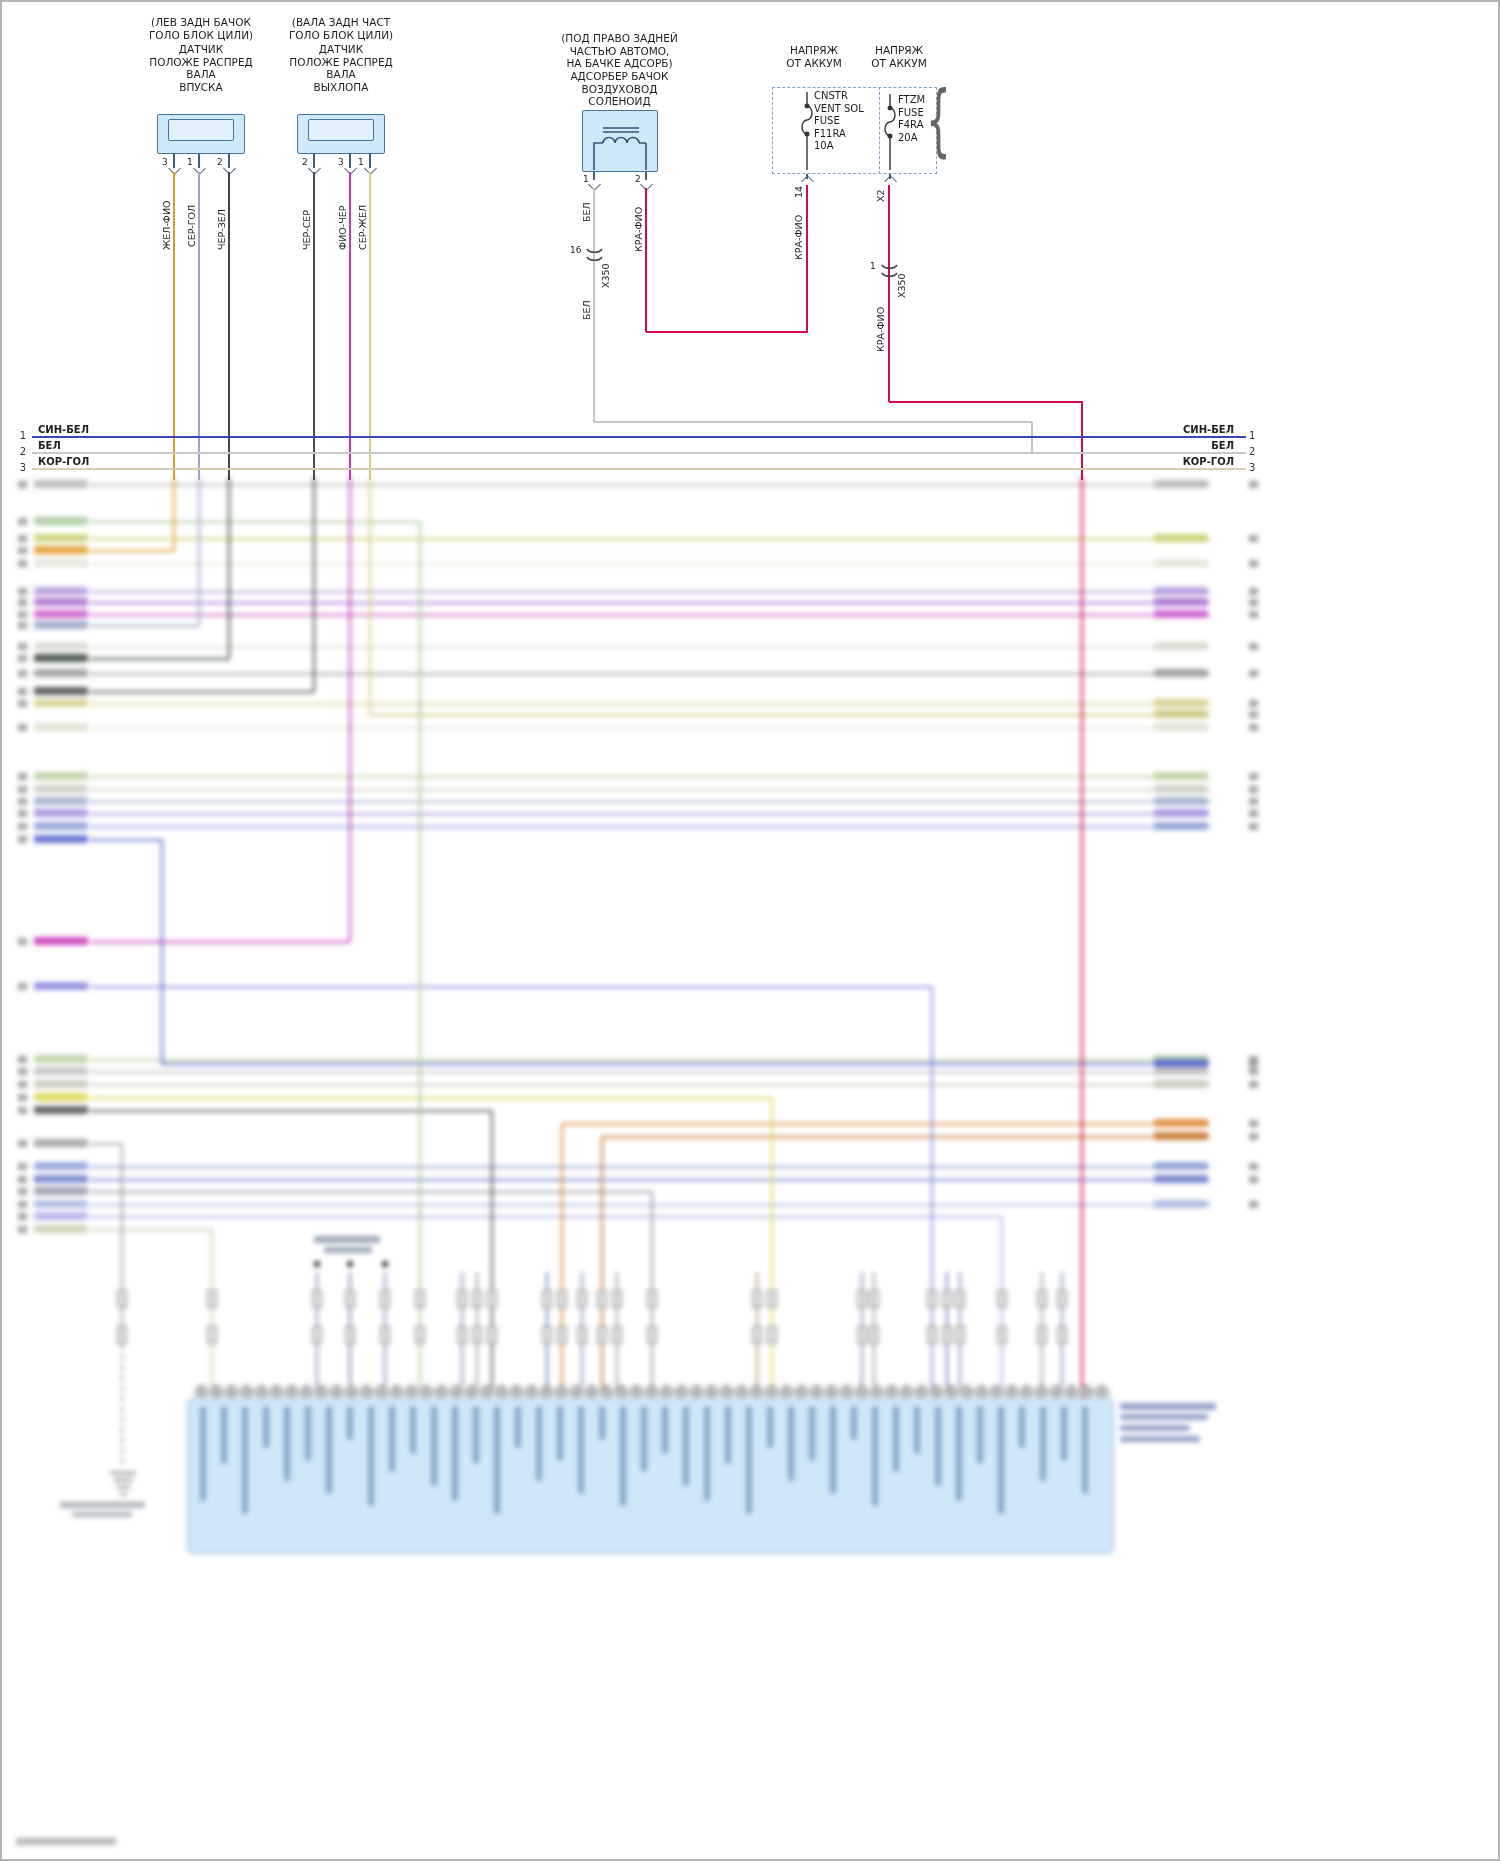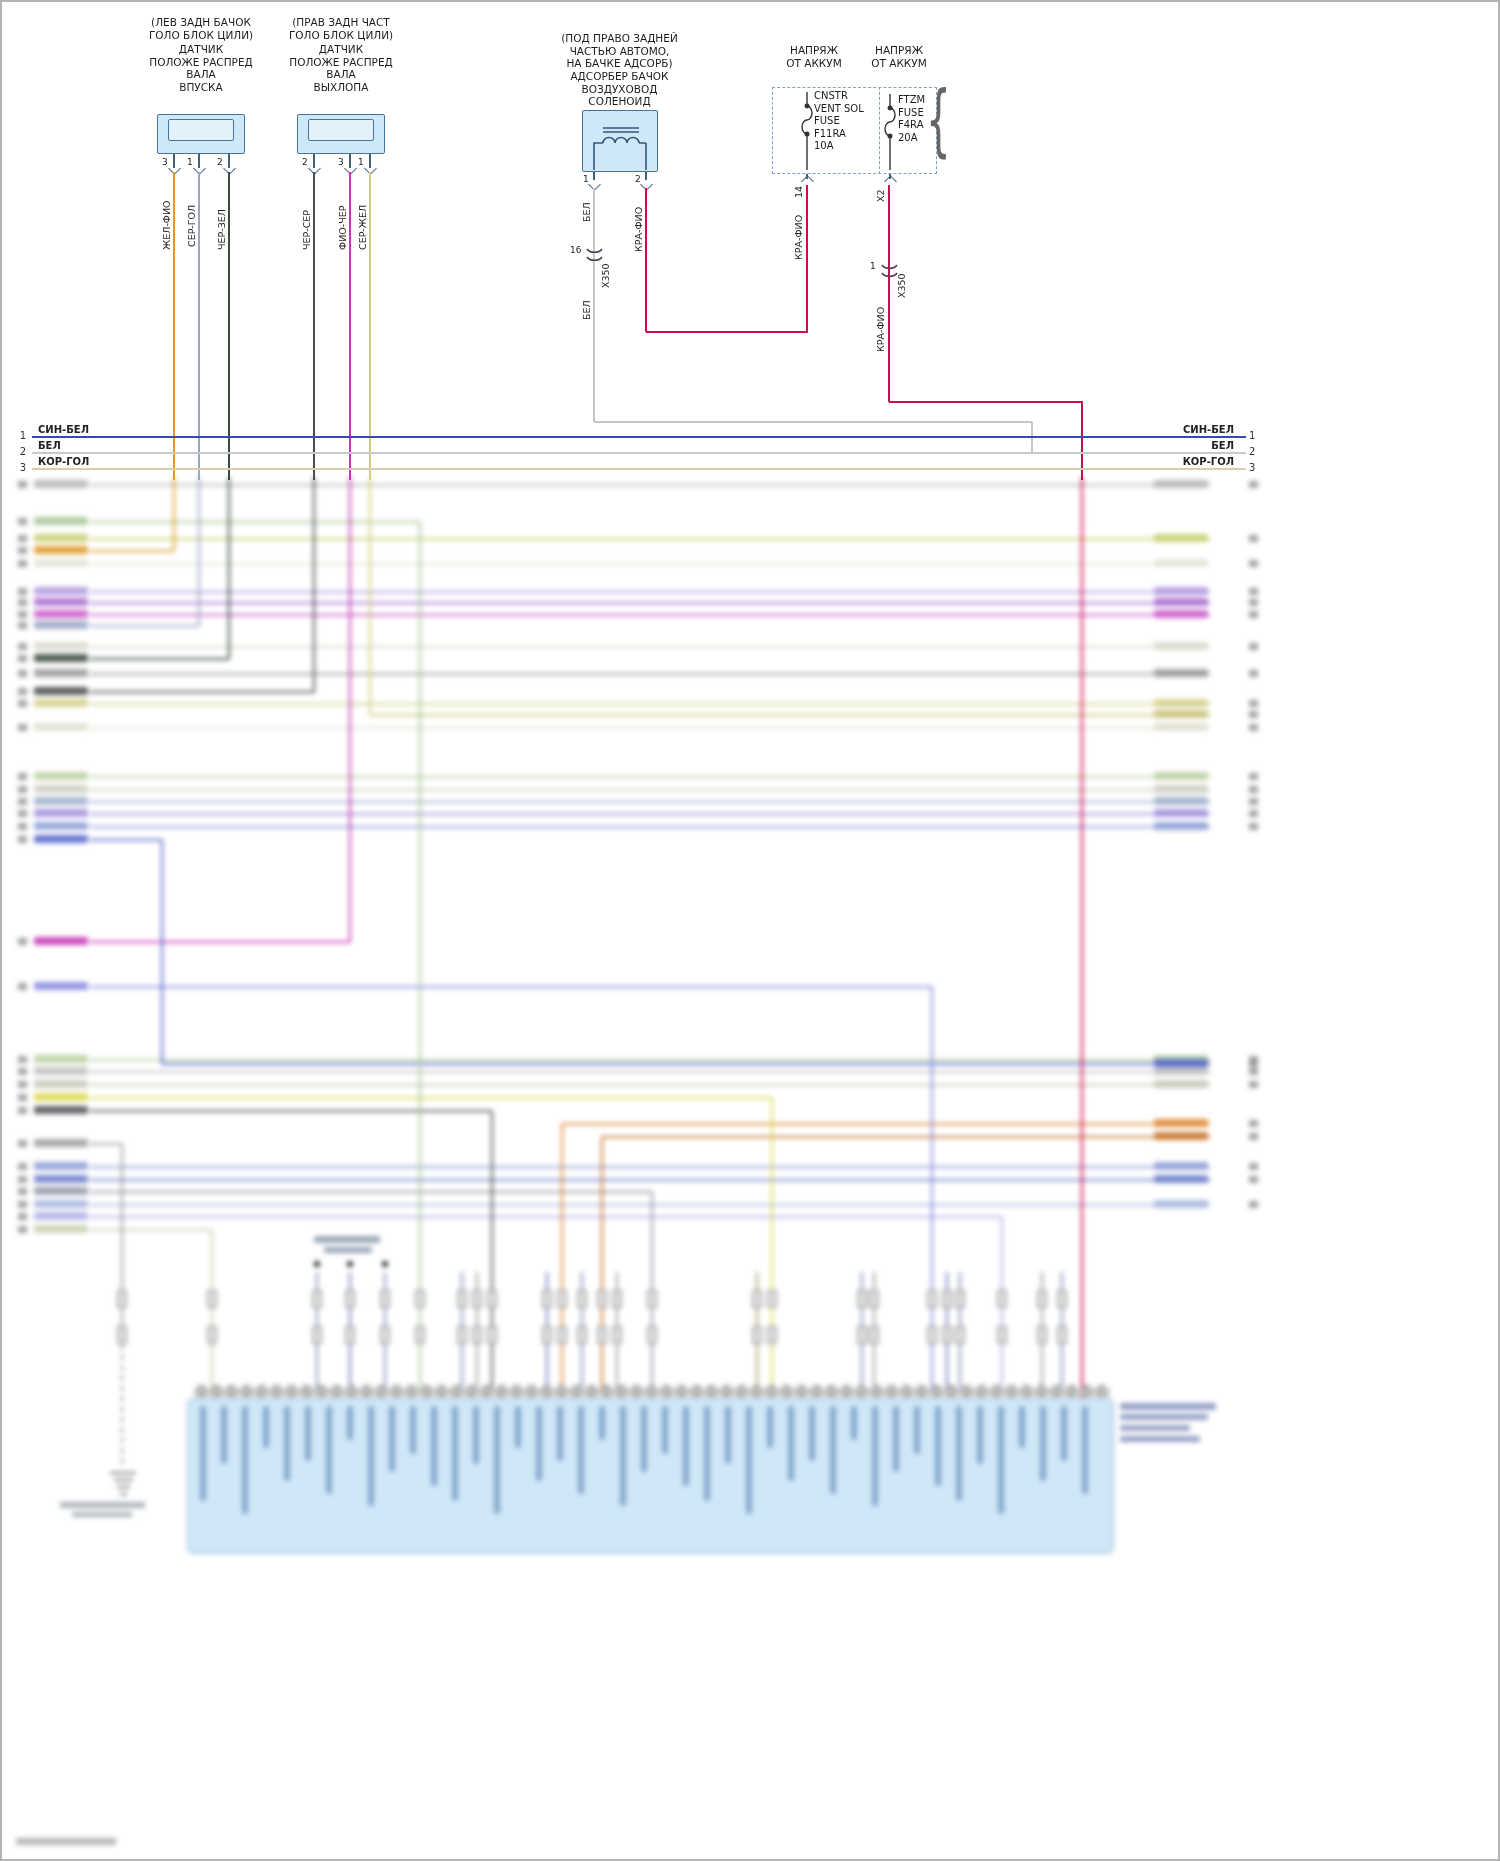--- a/index.html
+++ b/index.html
@@ -520,21 +520,21 @@
 ВПУСКА</div>
   <div class="box" style="left:155px;top:112px;width:88px;height:40px;"></div>
   <div class="box" style="left:166px;top:117px;width:66px;height:22px;background:#e3f1fb;"></div>
   <div class="pn" style="left:160px;top:155px;">3</div>
   <div class="pn" style="left:185px;top:155px;">1</div>
   <div class="pn" style="left:215px;top:155px;">2</div>
   <div class="rot" style="left:159px;top:248px;">ЖЕЛ-ФИО</div>
   <div class="rot" style="left:184px;top:245px;">СЕР-ГОЛ</div>
   <div class="rot" style="left:214px;top:248px;">ЧЕР-ЗЕЛ</div>
 
-  <div class="txt ml ctr" style="left:279px;top:14px;width:120px;">(ПРАВ ЗАДН ЧАСТ
+  <div class="txt ml ctr" style="left:279px;top:14px;width:120px;">(ВАЛА ЗАДН ЧАСТ
 ГОЛО БЛОК ЦИЛИ)</div>
   <div class="txt ml ctr" style="left:279px;top:41px;width:120px;">ДАТЧИК
 ПОЛОЖЕ РАСПРЕД
 ВАЛА
 ВЫХЛОПА</div>
   <div class="box" style="left:295px;top:112px;width:88px;height:40px;"></div>
   <div class="box" style="left:306px;top:117px;width:66px;height:22px;background:#e3f1fb;"></div>
   <div class="pn" style="left:300px;top:155px;">2</div>
   <div class="pn" style="left:336px;top:155px;">3</div>
   <div class="pn" style="left:356px;top:155px;">1</div>

